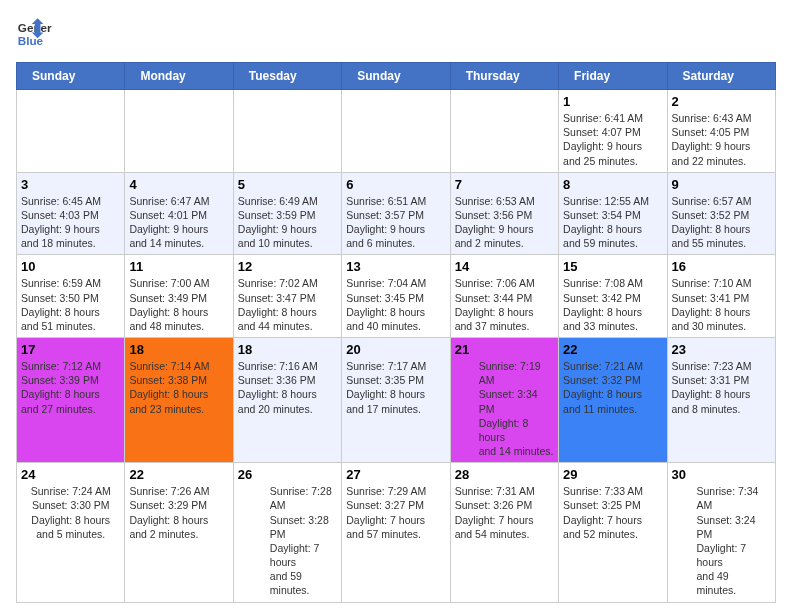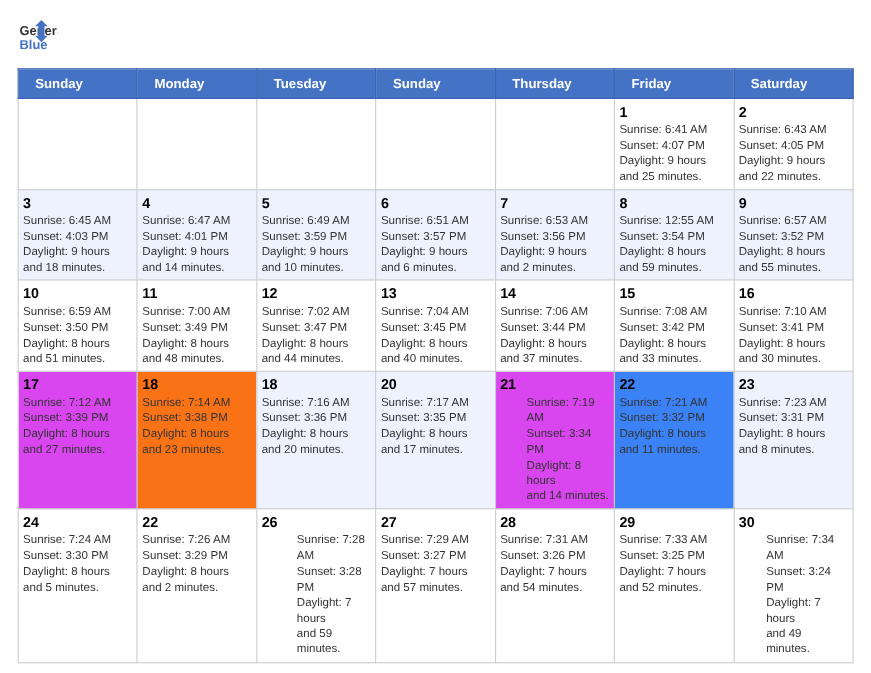--- a/index.html
+++ b/index.html
@@ -276,21 +276,21 @@
           <div class="day-number">23</div>
           <div class="day-info" style="white-space: pre-line;">Sunrise: 7:23 AM
 Sunset: 3:31 PM
 Daylight: 8 hours
 and 8 minutes.</div>
         </td>
       </tr>
       <tr>
         <td>
           <div class="day-number">24</div>
-          <div class="day-info" style="white-space: pre-line;">Sunrise: 7:24 AM
+          <div class="day-info" style="white-space: pre-line; text-align: center;">Sunrise: 7:24 AM
 Sunset: 3:30 PM
 Daylight: 8 hours
 and 5 minutes.</div>
         </td>
         <td>
           <div class="day-number">22</div>
           <div class="day-info" style="white-space: pre-line;">Sunrise: 7:26 AM
 Sunset: 3:29 PM
 Daylight: 8 hours
 and 2 minutes.</div>

